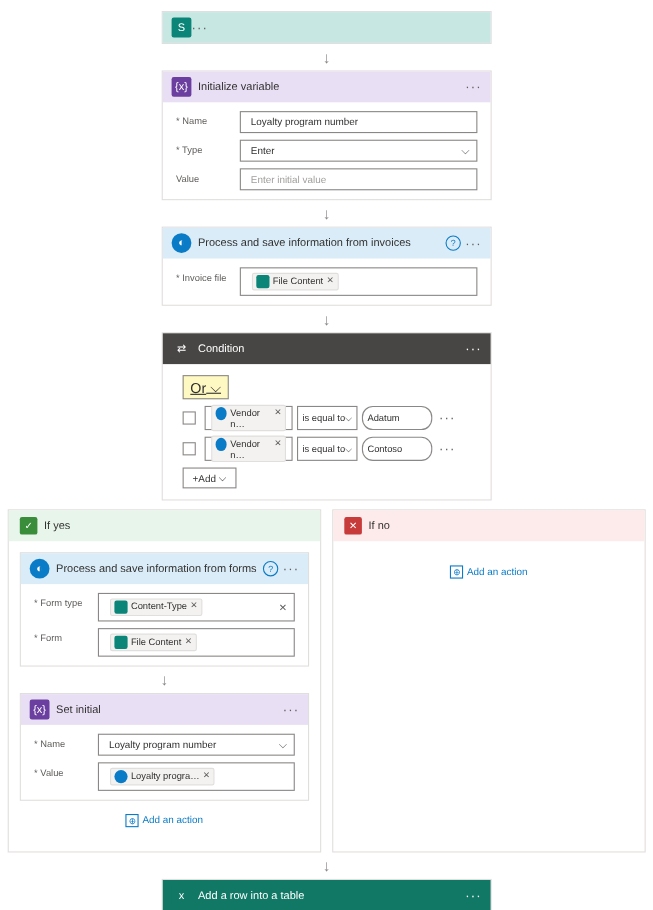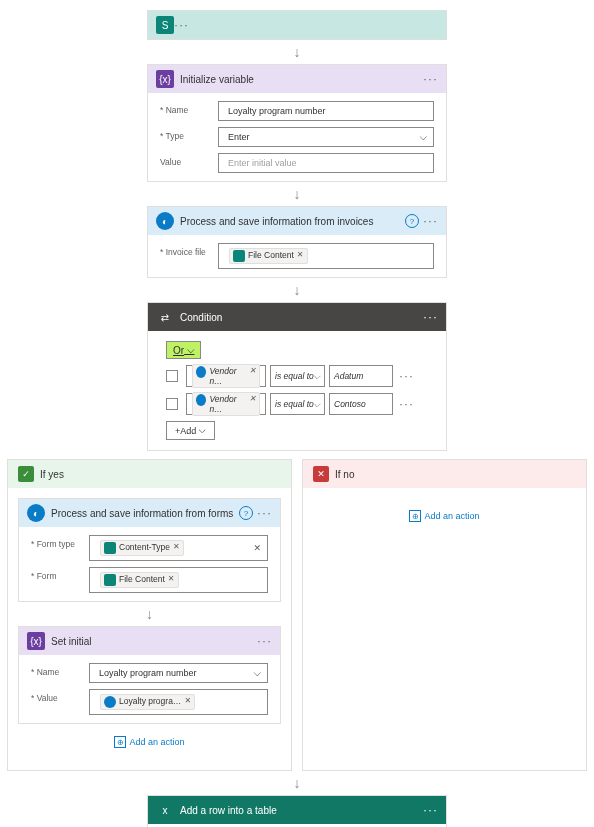--- a/index.html
+++ b/index.html
@@ -30,28 +30,28 @@
 .finput { flex: 1; border: 1px solid #8a8886; background: #fff; padding: 3px 9px; font-size: 9px; min-height: 20px; display: flex; align-items: center; flex-wrap: wrap; position: relative; }
 .finput-sel::after { content: "⌵"; position: absolute; right: 6px; color: #605e5c; font-size: 10px; }
 .finput-x::after { content: "✕"; position: absolute; right: 6px; color: #605e5c; font-size: 9px; }
 .token { display: inline-flex; align-items: flex-start; background: #f3f2f1; border: 1px solid #e1dfdd; border-radius: 2px; padding: 1px 3px; font-size: 8.5px; margin: 1px; }
 .tkn-ic { width: 12px; height: 12px; border-radius: 2px; margin-right: 3px; display: inline-block; }
 .tkn-teal { background: #0b8578; }
 .tkn-blue { background: #0a7bc6; border-radius: 50%; }
 .tkn-x { margin-left: 3px; color: #605e5c; font-size: 8px; }
 .arrow { width: 100%; text-align: center; font-size: 14px; color: #8a8886; padding: 4px 0; }
 .cond-body { padding: 10px 14px 10px 18px; }
-.orchip { display: inline-flex; align-items: center; border: 1px solid #8a8886; padding: 2px 6px; font-size: 10px; background: #bef264; margin-bottom: 6px; text-decoration: underline; }
+.orchip { display: inline-flex; align-items: center; border: 1px solid #8a8886; padding: 2px 6px; font-size: 13px; background: #fef9c3; margin-bottom: 6px; text-decoration: underline; }
 .cond-row { display: flex; align-items: center; margin-bottom: 6px; }
 .cb { width: 12px; height: 12px; border: 1px solid #8a8886; margin-right: 8px; }
-.cond-cell { border: 1px solid #8a8886; background: #fff; height: 22px; font-size: 8.5px; display: flex; align-items: center; padding: 0 4px; position: relative; font-style: italic; }
+.cond-cell { border: 1px solid #8a8886; background: #fff; height: 22px; font-size: 8.5px; display: flex; align-items: center; padding: 0 4px; position: relative; }
 .cond-cell-1 { width: 80px; margin-right: 4px; }
 .cond-cell-2 { width: 55px; margin-right: 4px; }
 .cond-cell-2::after { content: "⌵"; position: absolute; right: 4px; color: #605e5c; }
-.cond-cell-3 { width: 64px; }
+.cond-cell-3 { width: 64px; border-radius: 10px; }
 .add-btn { display: inline-flex; align-items: center; border: 1px solid #8a8886; padding: 3px 8px; font-size: 9px; background: #fff; }
 .branches { display: flex; gap: 10px; width: 580px; margin: 8px auto 0; }
 .branch { flex: 1; border: 1px solid #e1dfdd; background: #fff; }
 .branch-hdr { display: flex; align-items: center; padding: 6px 10px; font-size: 10px; }
 .byes { background: #e8f5ea; }
 .bno { background: #fdeaea; }
 .bic { width: 16px; height: 16px; display: flex; align-items: center; justify-content: center; color: #fff; font-size: 9px; margin-right: 6px; border-radius: 2px; }
 .bic-y { background: #3a8d3a; }
 .bic-n { background: #c83b3b; }
 .branch-body { padding: 10px; }

